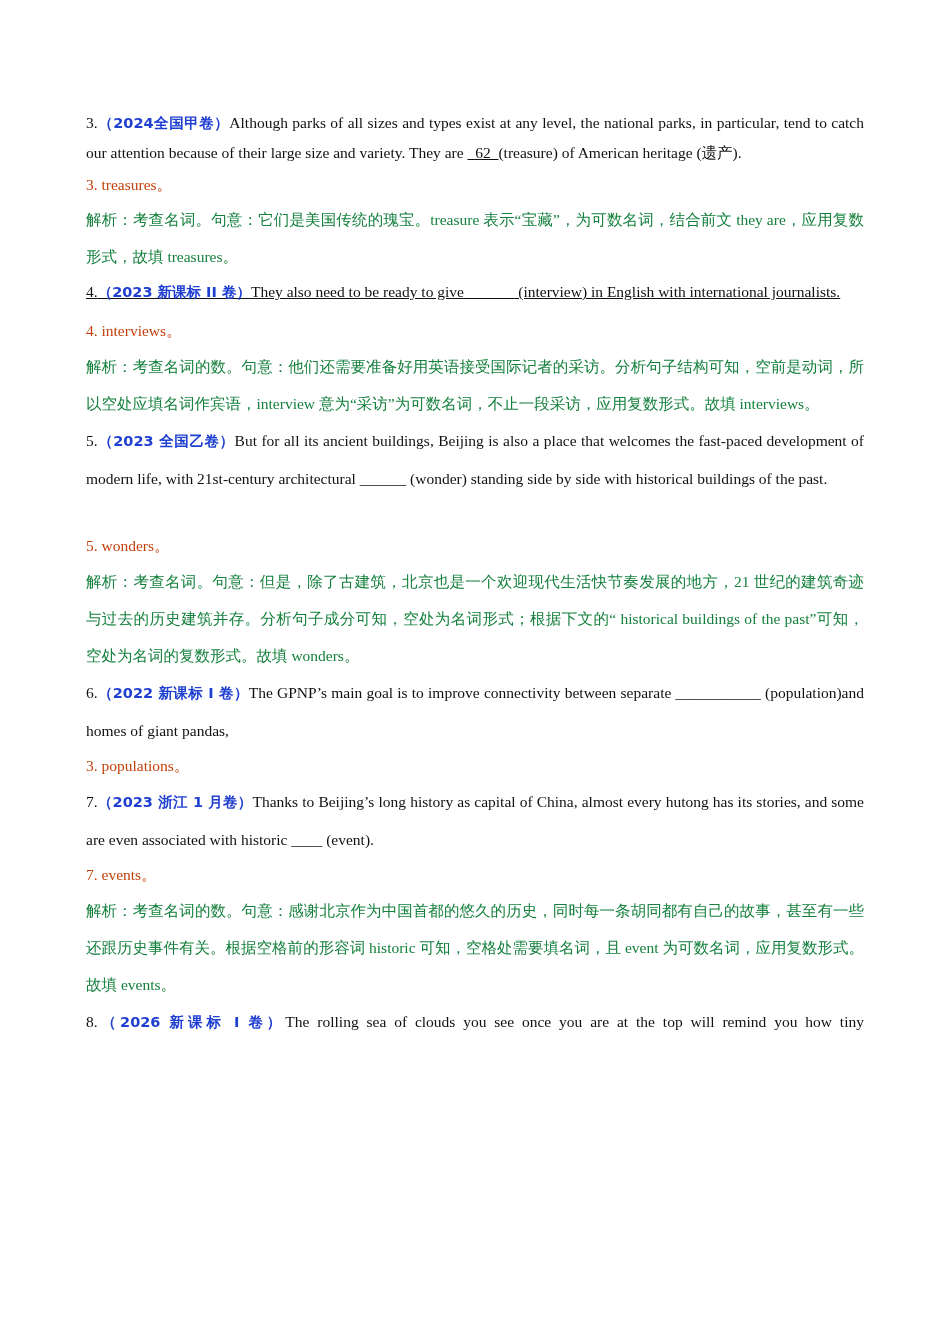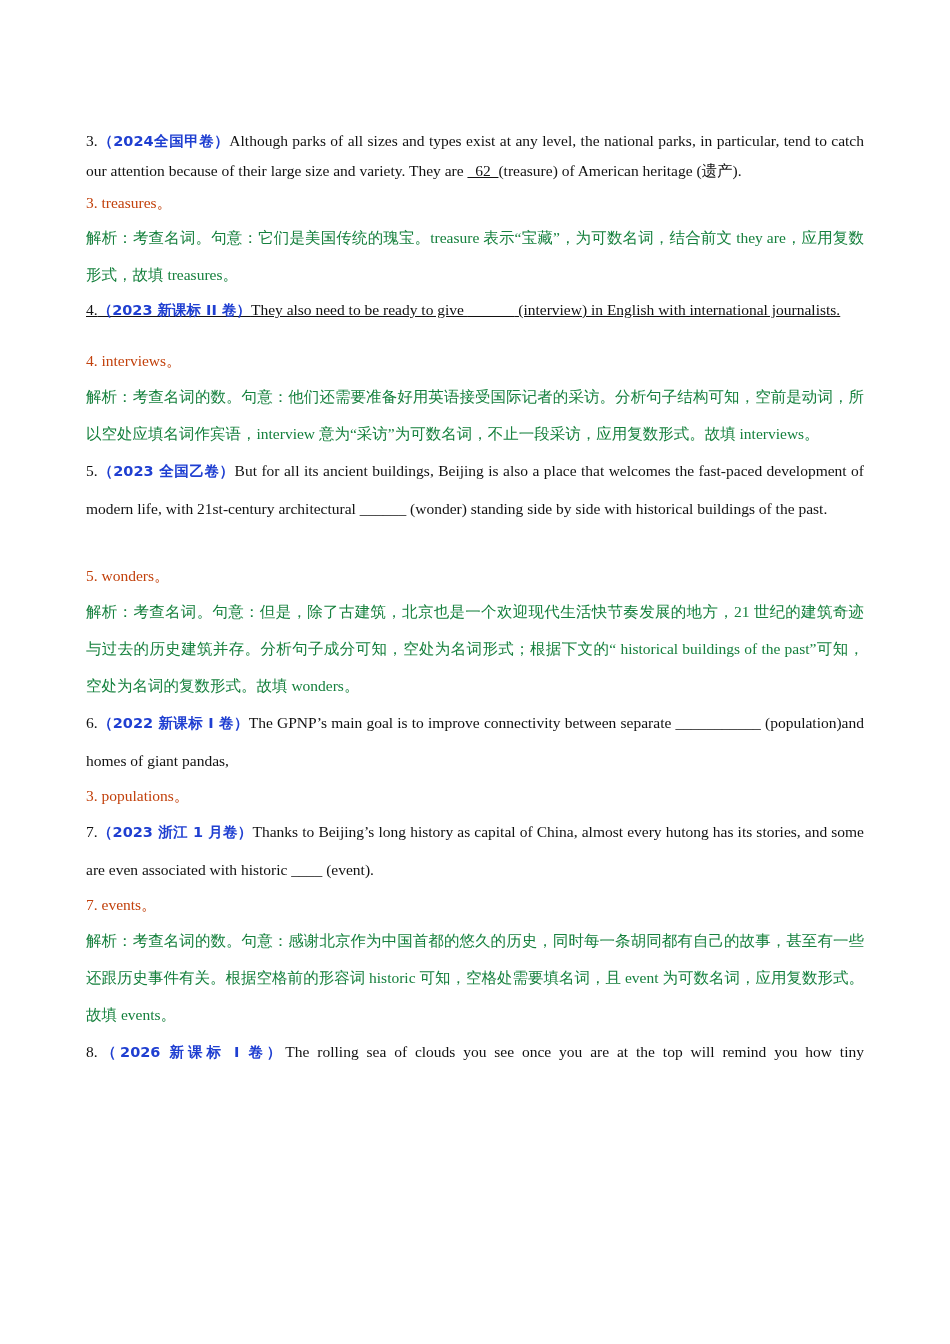--- a/index.html
+++ b/index.html
@@ -1,39 +1,39 @@
 <!DOCTYPE html>
 <html><head>
 <meta charset="utf-8">
 <style>
   html, body { margin: 0; padding: 0; background: #ffffff; }
   body { width: 950px; height: 1344px; position: relative; overflow: hidden; }
   .page {
-    position: absolute; left: 86px; top: 126px; width: 778px;
+    position: absolute; left: 86px; top: 108px; width: 778px;
     font-family: "Liberation Serif", "DejaVu Serif", serif;
     font-size: 15.5px; color: #111111;
   }
   .q { text-align: justify; text-align-last: left; margin: 0; }
   .src { color: #1f3fd1; font-weight: bold; font-family: "DejaVu Sans", "Liberation Sans", sans-serif; font-size: 14.5px; }
   .ans { color: #c2410c; margin: 0; }
   .exp { color: #15803d; margin: 0; text-align: justify; text-align-last: left; }
   .blank-filled { text-decoration: underline; white-space: pre; }
   .blank { white-space: pre; }
 </style>
 </head>
 <body>
 
 <div class="page">
 
   <p class="q" style="line-height:30px;"><span>3.</span><span class="src">（2024全国甲卷）</span><span>Although parks of all sizes and types exist at any level, the national parks, in particular, tend to catch our attention because of their large size and variety. They are </span><span class="blank-filled">  62  </span><span>(treasure) of American heritage (遗产).</span></p>
   <p class="ans" style="line-height:30px; margin-top:2px;">3. treasures。</p>
   <p class="exp" style="line-height:37px; margin-top:1px;">解析：考查名词。句意：它们是美国传统的瑰宝。treasure 表示“宝藏”，为可数名词，结合前文 they are，应用复数形式，故填 treasures。</p>
 
   <p class="q" style="line-height:30px; margin-top:2px;text-decoration:underline;"><span>4.</span><span class="src">（2023 新课标 II 卷）</span><span>They also need to be ready to give </span><span class="blank">______</span><span> (interview) in English with international journalists.</span></p>
-  <p class="ans" style="line-height:32px; margin-top:20px;">4. interviews。</p>
+  <p class="ans" style="line-height:32px; margin-top:8px;">4. interviews。</p>
   <p class="exp" style="line-height:37px; margin-top:1px;">解析：考查名词的数。句意：他们还需要准备好用英语接受国际记者的采访。分析句子结构可知，空前是动词，所以空处应填名词作宾语，interview 意为“采访”为可数名词，不止一段采访，应用复数形式。故填 interviews。</p>
 
   <p class="q" style="line-height:37px;"><span>5.</span><span class="src">（2023 全国乙卷）</span><span>But for all its ancient buildings, Beijing is also a place that welcomes the fast-paced development of modern life, with 21st-century architectural </span><span class="blank">______</span><span> (wonder) standing side by side with historical buildings of the past.</span></p>
   <p class="ans" style="line-height:34px;margin-top:32px;">5. wonders。</p>
   <p class="exp" style="line-height:37px;">解析：考查名词。句意：但是，除了古建筑，北京也是一个欢迎现代生活快节奏发展的地方，21 世纪的建筑奇迹与过去的历史建筑并存。分析句子成分可知，空处为名词形式；根据下文的“ historical buildings of the past”可知，空处为名词的复数形式。故填 wonders。</p>
 
   <p class="q" style="line-height:37px;"><span>6.</span><span class="src">（2022 新课标 I 卷）</span><span>The GPNP’s main goal is to improve connectivity between separate </span><span class="blank">___________</span><span> (population)and homes of giant pandas,</span></p>
   <p class="ans" style="line-height:34px;">3. populations。</p>
 
   <p class="q" style="line-height:37px;"><span>7.</span><span class="src">（2023 浙江 1 月卷）</span><span>Thanks to Beijing’s long history as capital of China, almost every hutong has its stories, and some are even associated with historic </span><span class="blank">____</span><span> (event).</span></p>

